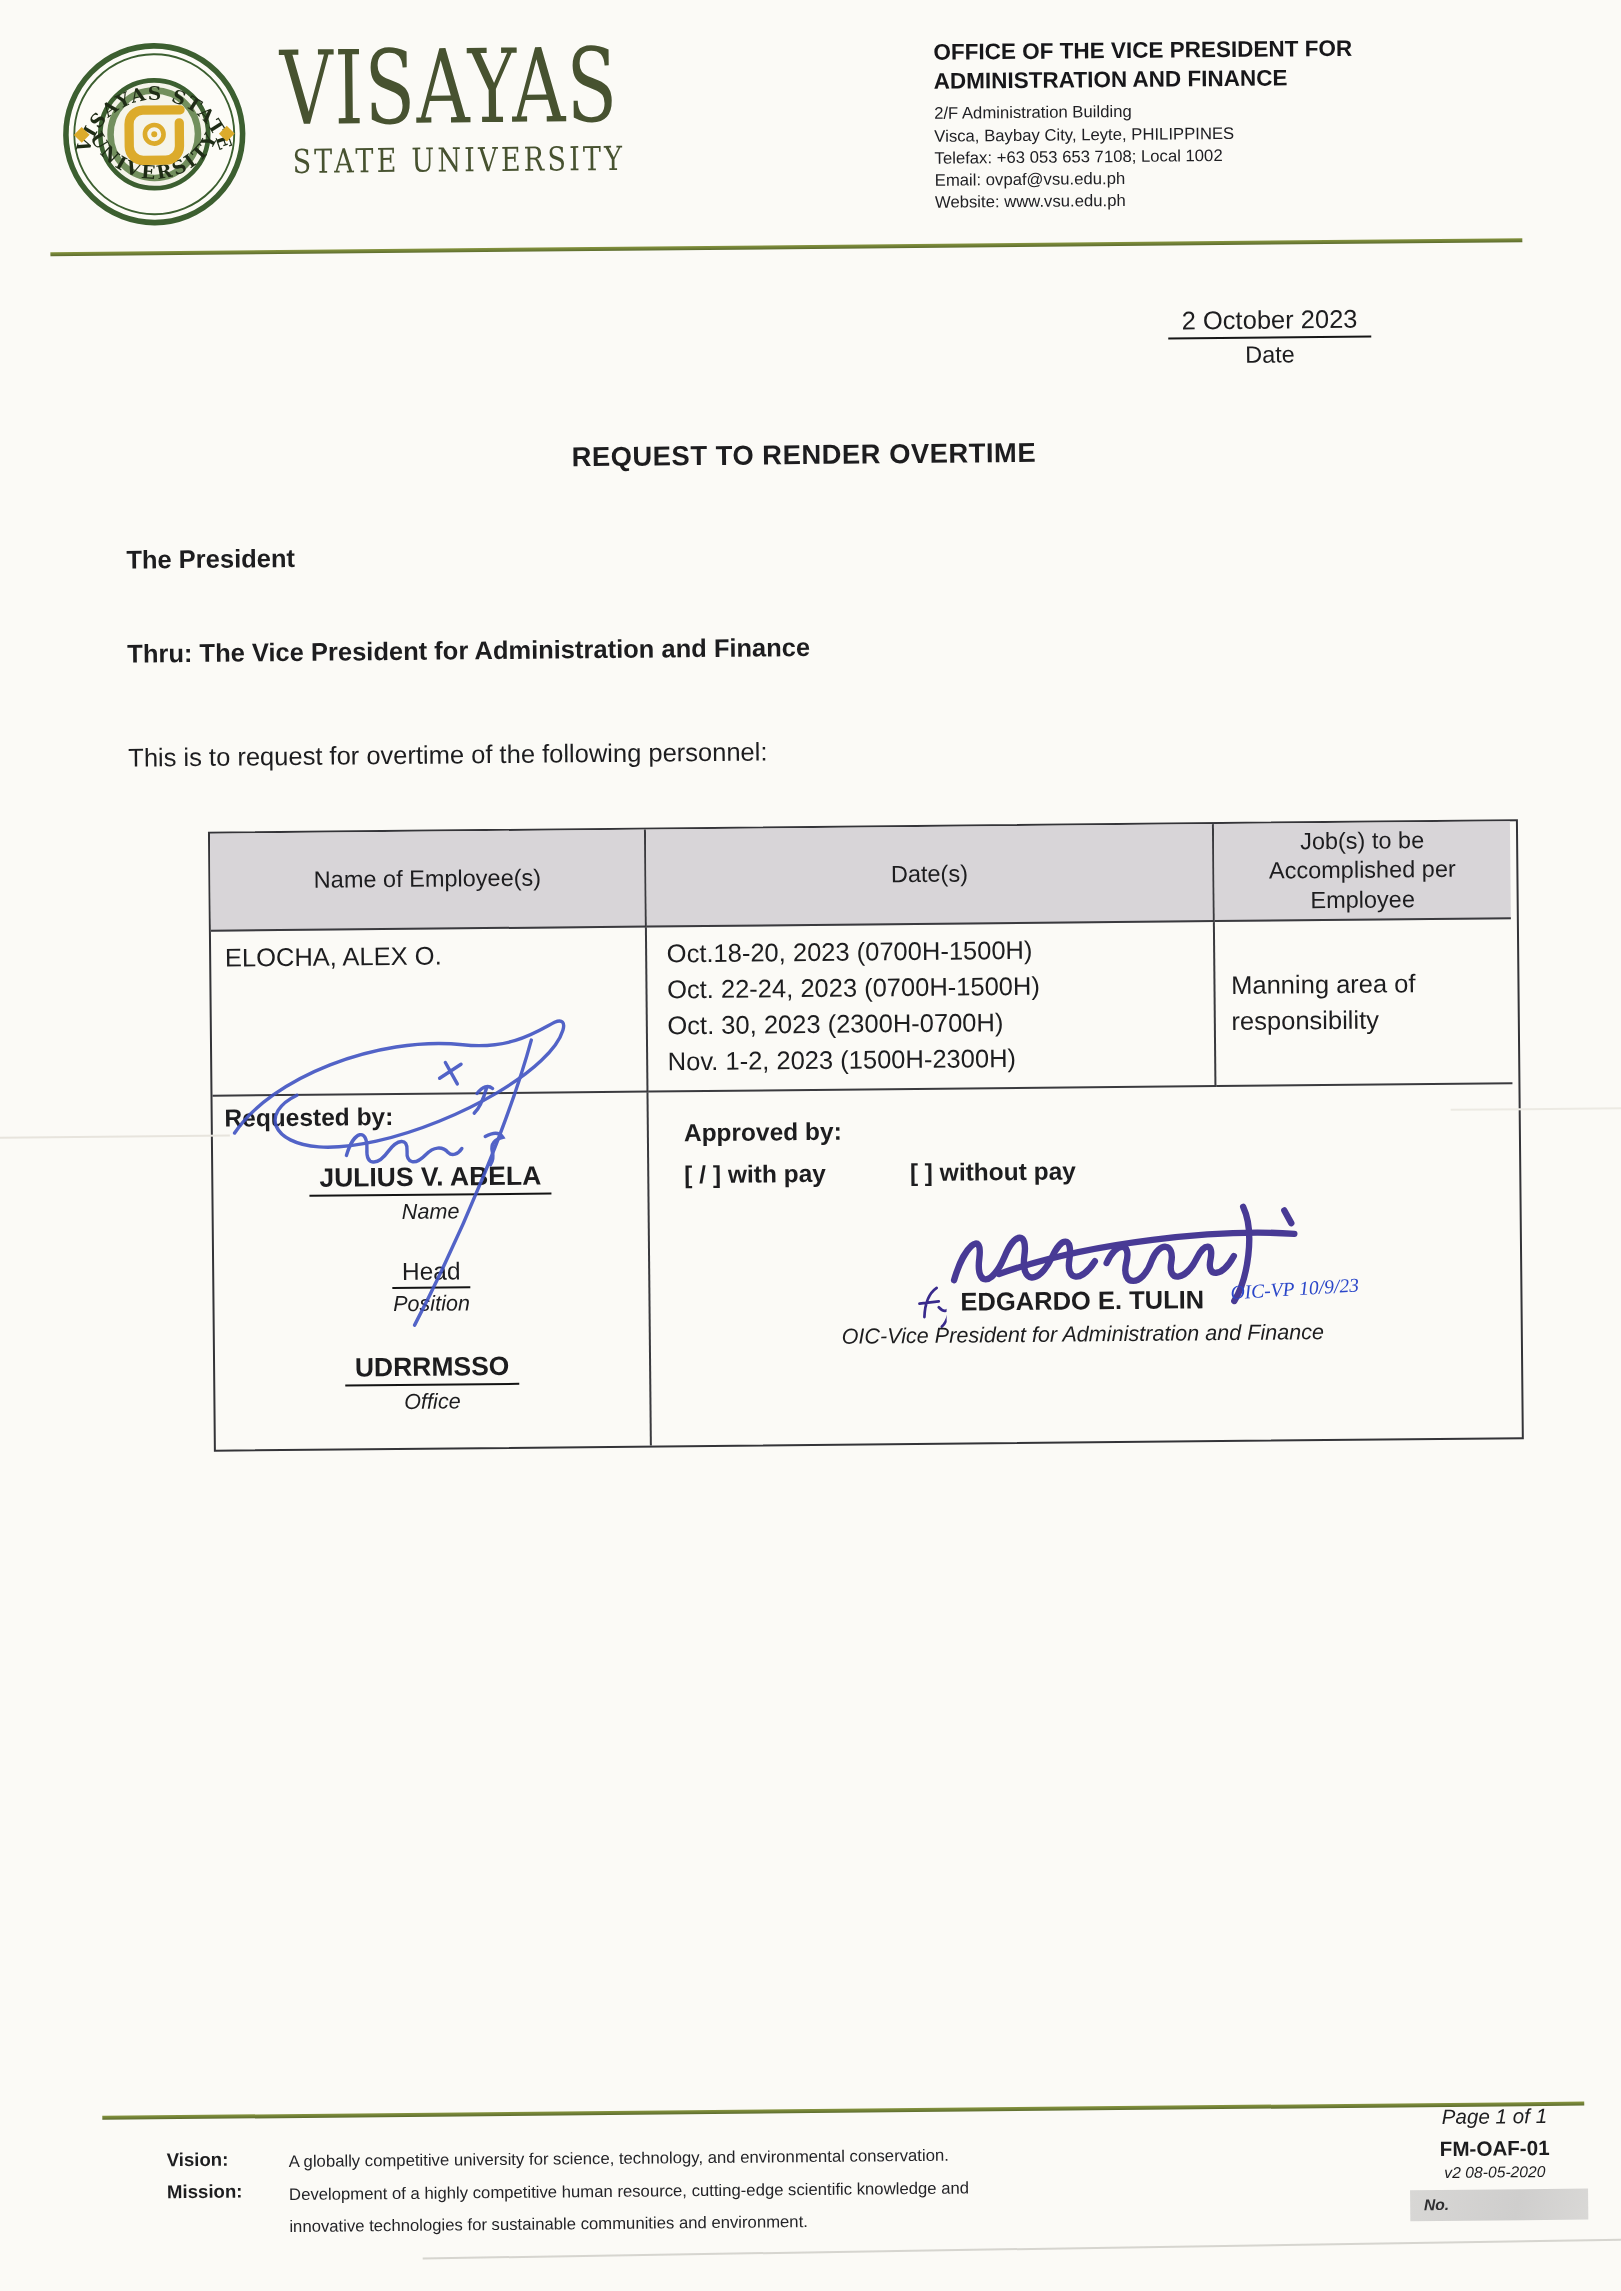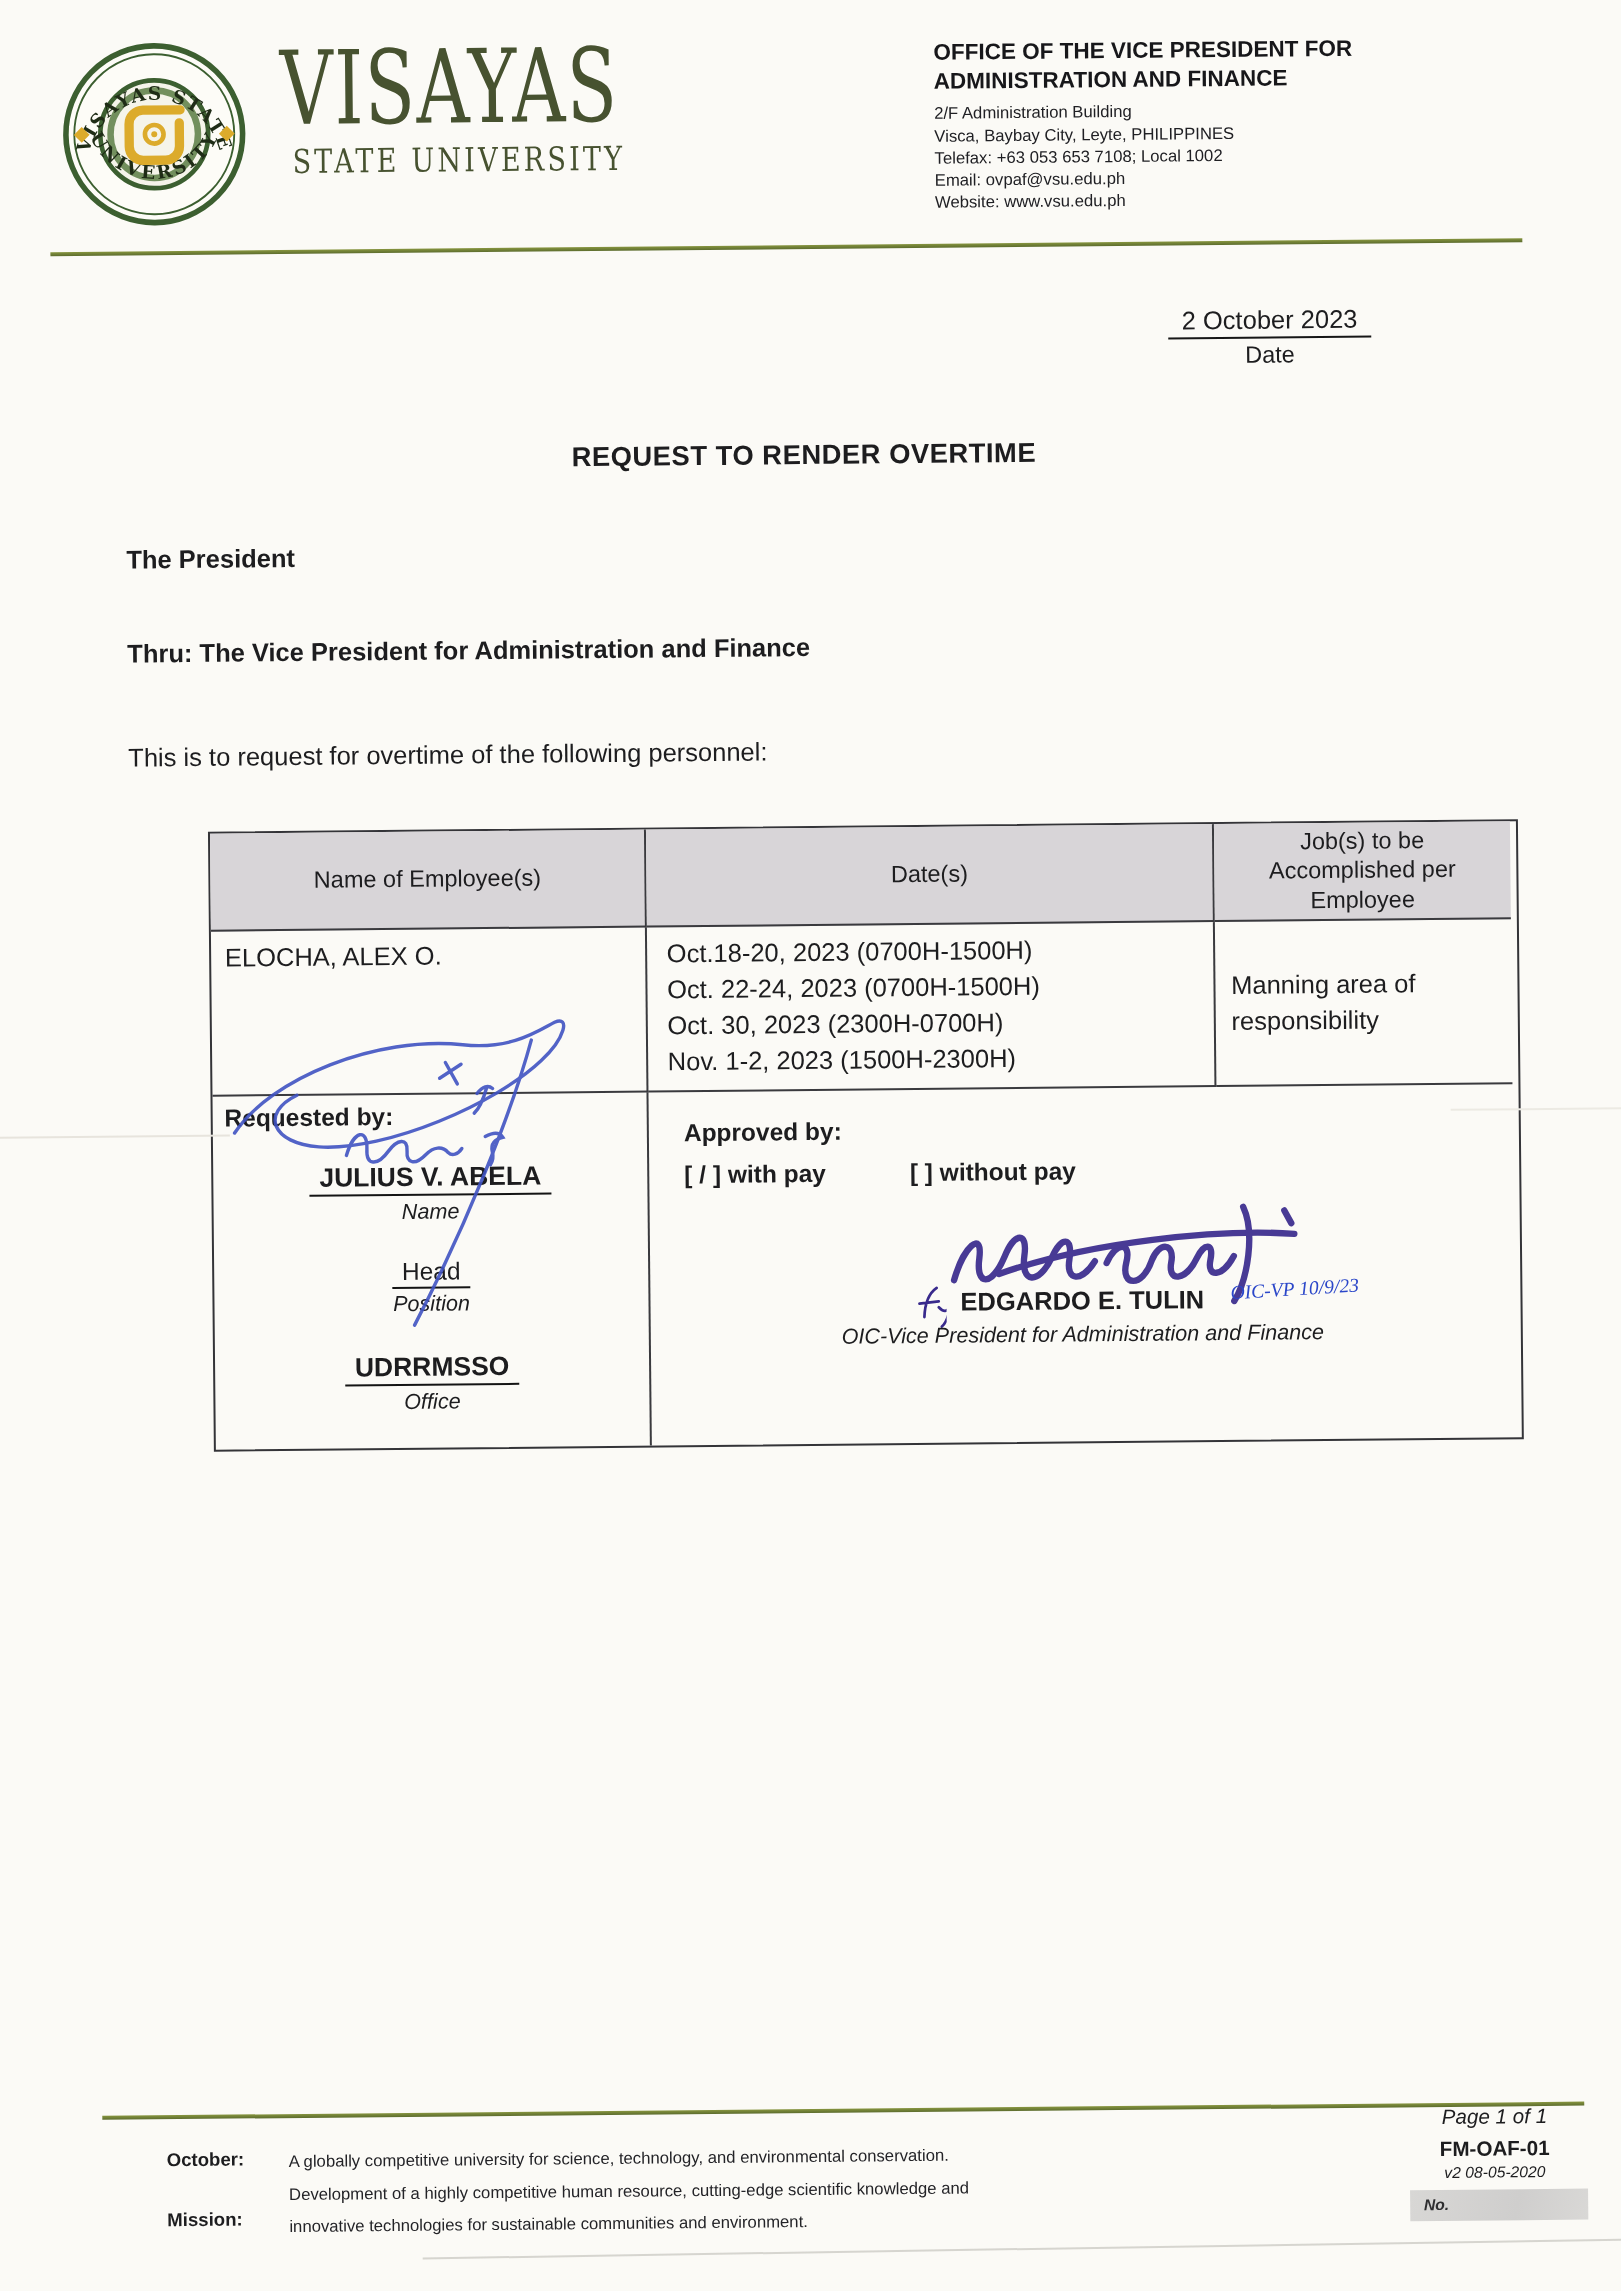--- a/index.html
+++ b/index.html
@@ -67,21 +67,21 @@
   .appr-title{position:absolute;left:0;top:233px;width:100%;text-align:center;
     font-size:21.6px;font-style:italic;}
 
   
   .abela-sig{left:221px;top:1012px;pointer-events:none;}
 
   
   .foot-rule{left:93px;top:2109px;width:1482px;height:3.9px;
     background:linear-gradient(#87953f,#5c6c2e);}
   .vision-label{left:157px;top:2143px;font-size:18.6px;font-weight:bold;}
-  .mission-label{left:157px;top:2175px;font-size:18.6px;font-weight:bold;margin-top:28px;}
+  .mission-label{left:157px;top:2175px;font-size:18.6px;font-weight:bold;}
   .vm-text{left:279px;top:2141px;width:745px;font-size:16.7px;line-height:1.95;color:#232327;}
   .vm-vision{white-space:nowrap;}
   .page-info{left:1392px;top:2111px;width:186px;text-align:center;
     font-size:20.6px;font-style:italic;font-weight:500;}
   .form-code{left:1392px;top:2143px;width:186px;text-align:center;
     font-size:20.6px;font-weight:bold;}
   .form-version{left:1392px;top:2170px;width:186px;text-align:center;
     font-size:15.7px;font-style:italic;}
   .no-box{left:1400px;top:2196px;width:178px;height:31px;
     background:linear-gradient(100deg,#d8d7d5,#cfcecd 60%,#d9d8d6);
@@ -230,21 +230,21 @@
         <path d="M 224,64 l 22,-14 M 230,48 l 12,22"></path>
         <path d="M 262,80 q 9,-11 16,-5 M 272,74 q -6,20 -13,26"></path>
         <path d="M 270,124 q 13,-7 18,1 q -13,3 -11,14 q 2,8 -2,14"></path>
       </g>
     </svg>
 
     <div class="abs crease-l"></div>
     <div class="abs crease-r"></div>
 
     <div class="abs foot-rule"></div>
-    <div class="abs vision-label">October:</div>
+    <div class="abs vision-label">Vision:</div>
     <div class="abs mission-label">Mission:</div>
     <div class="abs vm-text">
       <div class="vm-vision">A globally competitive university for science, technology, and environmental conservation.</div>
       <div>Development of a highly competitive human resource, cutting-edge scientific knowledge and innovative technologies for sustainable communities and environment.</div>
     </div>
     <div class="abs page-info">Page 1 of 1</div>
     <div class="abs form-code">FM-OAF-01</div>
     <div class="abs form-version">v2 08-05-2020</div>
     <div class="abs no-box">No.</div>
 

